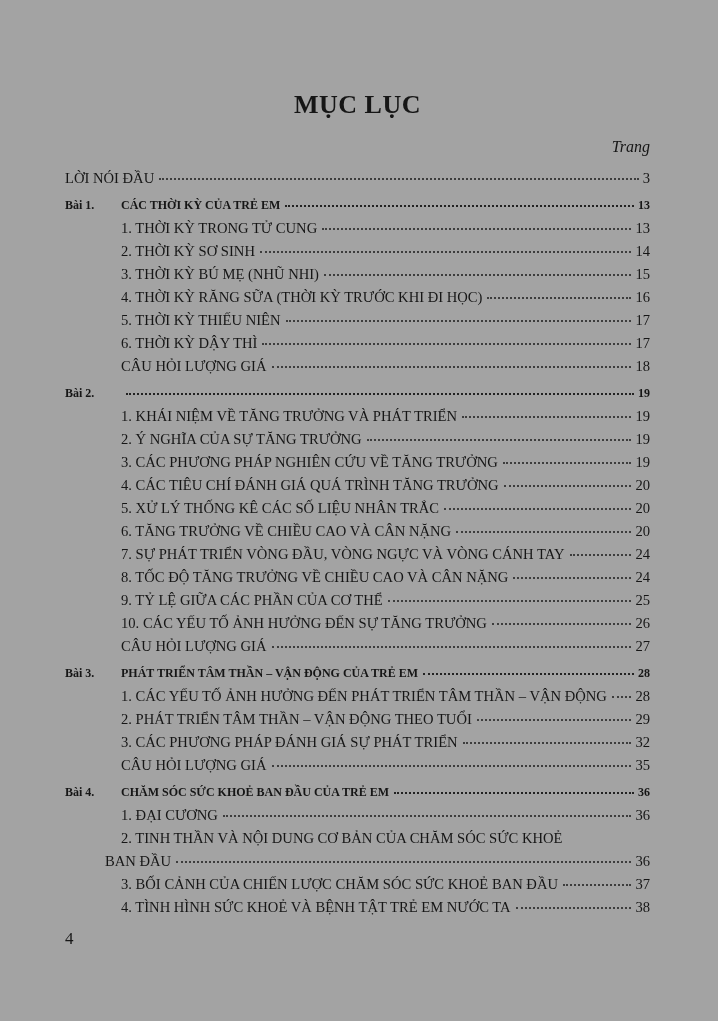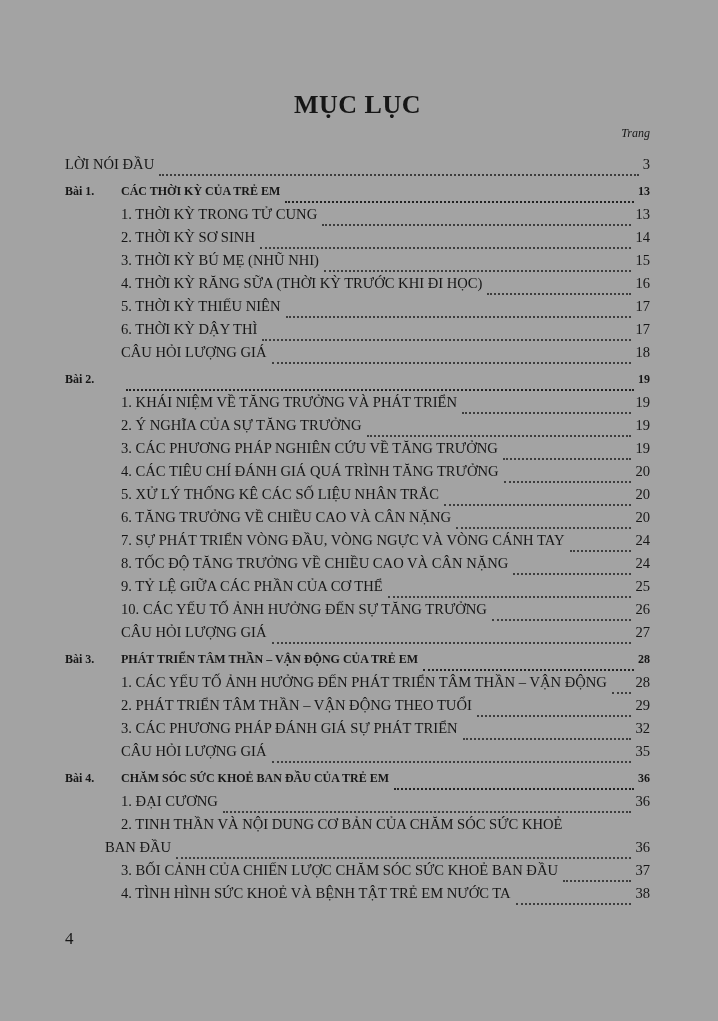--- a/index.html
+++ b/index.html
@@ -7,25 +7,25 @@
     width:718px;height:1021px;background:#a3a3a3;color:#161616;
     font-family:"Liberation Serif","DejaVu Serif",serif;
     box-sizing:border-box;padding:0 68px 0 65px;
     position:relative;overflow:hidden;
   }
   .doc-title{
     margin:90px 0 0 0;text-align:center;
     font-size:26px;font-weight:bold;letter-spacing:0.5px;
   }
   .column-header{
-    text-align:right;font-style:italic;font-size:12px;margin-top:2px;line-height:22px;
+    text-align:right;font-style:italic;font-size:16px;margin-top:16px;line-height:22px;
   }
   .toc{margin-top:9px;}
   .toc-row{
-    display:flex;align-items:flex-end;
+    display:flex;align-items:center;
     line-height:23px;min-height:23px;font-size:14.6px;
   }
   .toc-row.chapter{font-weight:bold;font-size:12px;margin-top:4px;}
   .chapter-label{flex:0 0 56px;white-space:nowrap;}
   .toc-row.front .toc-text{margin-left:0;}
   .toc-row.item .toc-text,
   .toc-row.item-noleader .toc-text{margin-left:56px;}
   .toc-row.continuation .toc-text{margin-left:40px;}
   .toc-text{white-space:nowrap;}
   .leader{

